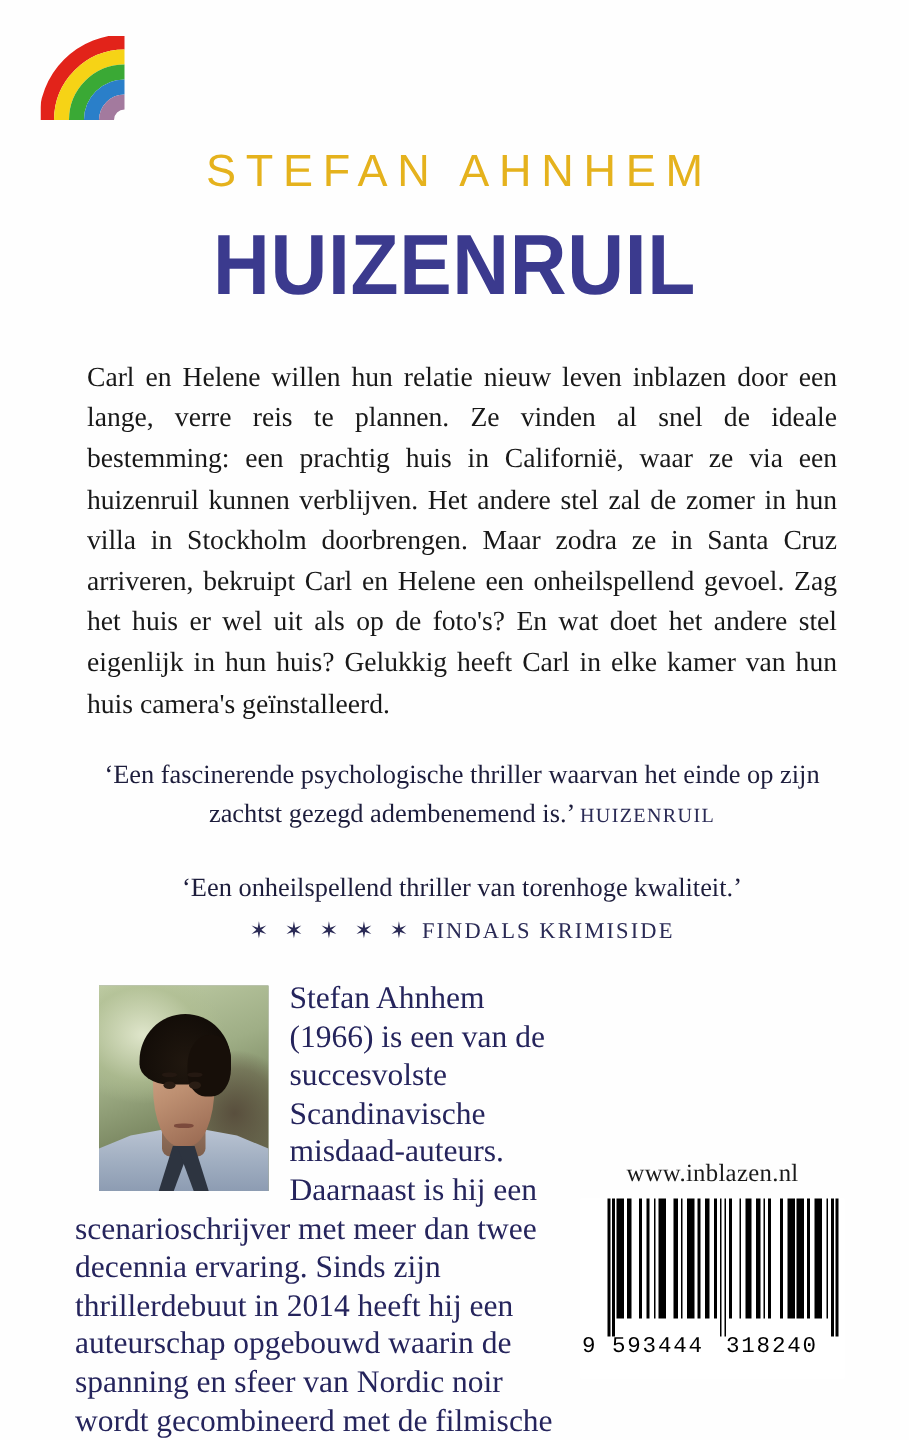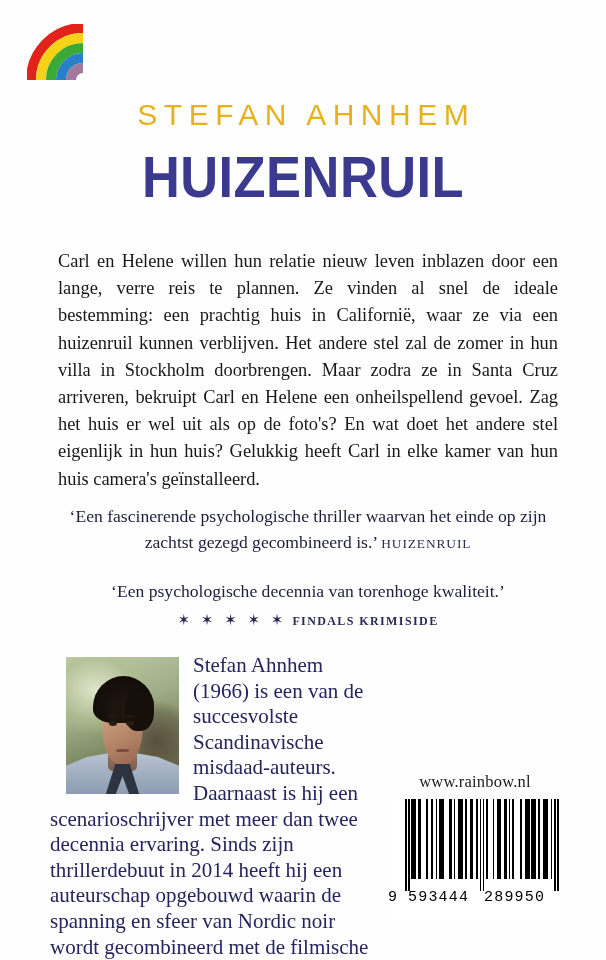--- a/index.html
+++ b/index.html
@@ -63,21 +63,21 @@
     letter-spacing: 0.5px;
     line-height: 1.05;
     transform: scaleX(0.92);
   }
 
   
   .blurb {
     position: absolute;
     left: 58px;
     right: 48px;
-    top: 248px;
+    top: 238px;
     color: #181818;
     font-family: "Liberation Serif", serif;
     font-size: 18.4px;
     line-height: 27.2px;
     text-align: justify;
     text-justify: inter-word;
     hyphens: none;
   }
 
   
@@ -109,24 +109,23 @@
     font-size: 14px;
     letter-spacing: 1px;
     color: #2a2a55;
   }
   .stars-glyphs {
     font-family: "DejaVu Sans", sans-serif;
     font-size: 15px;
     letter-spacing: 3px;
   }
   .source-caps {
-    font-size: 12px;
+    font-size: 15px;
     letter-spacing: 1.4px;
     margin-left: 6px;
-    font-weight: bold;
   }
 
   
   .bio-wrap {
     position: absolute;
     left: 50px;
     top: 653px;
     width: 330px;
     color: #25245c;
     font-family: "Liberation Serif", serif;
@@ -323,26 +322,26 @@
 
   <div class="author-name">STEFAN AHNHEM</div>
 
   <div class="book-title">HUIZENRUIL</div>
 
   <div class="blurb">Carl en Helene willen hun relatie nieuw leven inblazen door een lange, verre reis te plannen. Ze vinden al snel de ideale bestemming: een prachtig huis in Californië, waar ze via een huizenruil kunnen verblijven. Het andere stel zal de zomer in hun villa in Stockholm doorbrengen. Maar zodra ze in Santa Cruz arriveren, bekruipt Carl en Helene een onheilspellend gevoel. Zag het huis er wel uit als op de foto's? En wat doet het andere stel eigenlijk in hun huis? Gelukkig heeft Carl in elke kamer van hun huis camera's geïnstalleerd.</div>
 
   <div class="quotes">
 
     <div class="quote-block quote-1">
-      <span>‘Een fascinerende psychologische thriller waarvan het einde op zijn zachtst gezegd gecombineerd is.’</span>
+      <span>‘Een fascinerende psychologische thriller waarvan het einde op zijn zachtst gezegd adembenemend is.’</span>
       <span class="src">HUIZENRUIL</span>
     </div>
 
     <div class="quote-block quote-2">
-      <div>‘Een psychologische decennia van torenhoge kwaliteit.’</div>
+      <div>‘Een onheilspellend thriller van torenhoge kwaliteit.’</div>
       <div class="stars-line">
         <span class="stars-glyphs">✶ ✶ ✶ ✶ ✶</span><span class="source-caps">FINDALS KRIMISIDE</span>
       </div>
     </div>
 
   </div>
 
   <div class="bio-wrap">
     <div class="author-photo">
       <div class="ph-bg"></div>
@@ -355,21 +354,21 @@
       <div class="ph-brow-r"></div>
       <div class="ph-eye-l"></div>
       <div class="ph-eye-r"></div>
       <div class="ph-mouth"></div>
       <div class="ph-collar-l"></div>
       <div class="ph-collar-r"></div>
     </div>
     <div class="bio-text">Stefan Ahnhem (1966) is een van de succesvolste Scandinavische misdaad-auteurs. Daarnaast is hij een scenarioschrijver met meer dan twee decennia ervaring. Sinds zijn thrillerdebuut in 2014 heeft hij een auteurschap opgebouwd waarin de spanning en sfeer van Nordic noir wordt gecombineerd met de filmische kwaliteiten van scenarioschrijven.</div>
   </div>
 
-  <div class="website">www.rainbow.nl</div>
+  <div class="website">www.inblazen.nl</div>
 
   <div class="barcode-box">
     <div class="barcode-bars" id="barcode-bars">
         <div class="bar" style="left: 18px; width: 1.62px; height: 92px;"></div>
         <div class="bar" style="left: 21.24px; width: 1.62px; height: 92px;"></div>
         <div class="bar" style="left: 24.48px; width: 4.86px; height: 80px;"></div>
         <div class="bar" style="left: 30.97px; width: 3.24px; height: 80px;"></div>
         <div class="bar" style="left: 39.07px; width: 1.62px; height: 80px;"></div>
         <div class="bar" style="left: 43.94px; width: 1.62px; height: 80px;"></div>
         <div class="bar" style="left: 48.8px; width: 1.62px; height: 80px;"></div>
@@ -393,17 +392,17 @@
         <div class="bar" style="left: 144.44px; width: 4.86px; height: 80px;"></div>
         <div class="bar" style="left: 150.93px; width: 1.62px; height: 80px;"></div>
         <div class="bar" style="left: 155.79px; width: 4.86px; height: 80px;"></div>
         <div class="bar" style="left: 163.89px; width: 1.62px; height: 80px;"></div>
         <div class="bar" style="left: 167.14px; width: 1.62px; height: 92px;"></div>
         <div class="bar" style="left: 170.38px; width: 1.62px; height: 92px;"></div>
       </div>
     <div class="barcode-digits">
       <span class="bc-d-lead">9</span>
       <span class="bc-d-left">593444</span>
-      <span class="bc-d-right">289950</span>
+      <span class="bc-d-right">318240</span>
     </div>
   </div>
 
 </div>
 
 </body></html>

